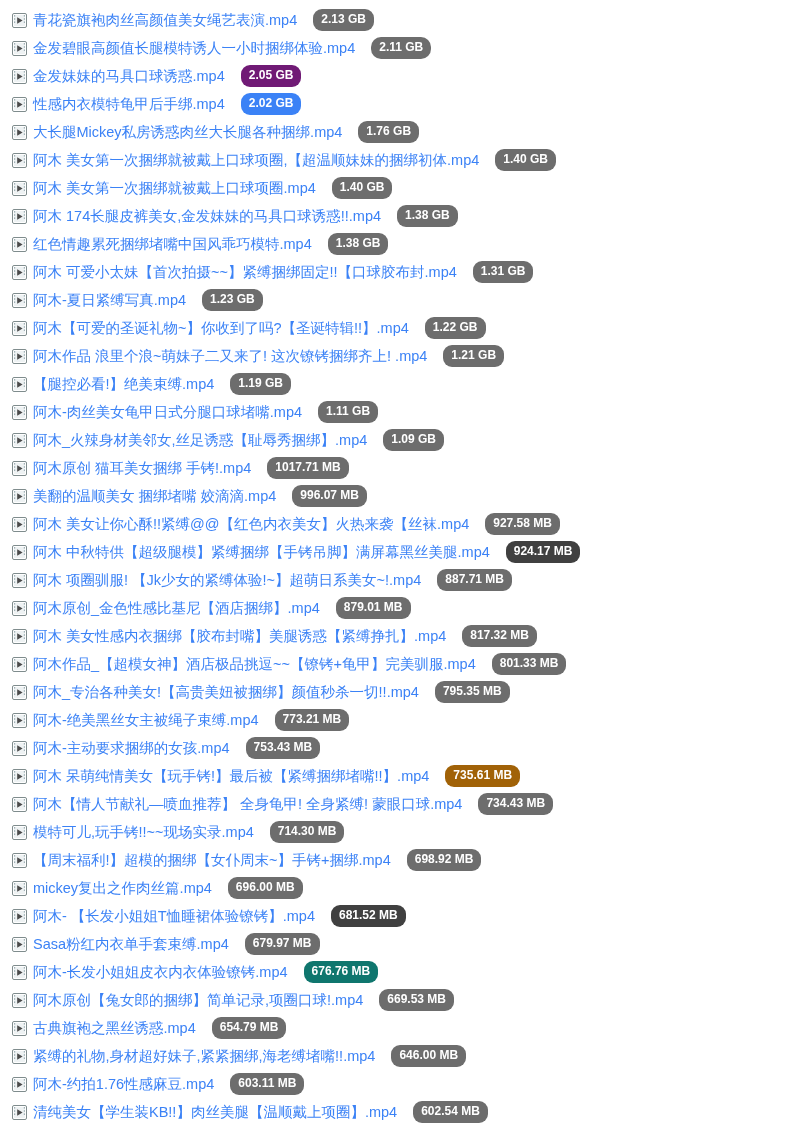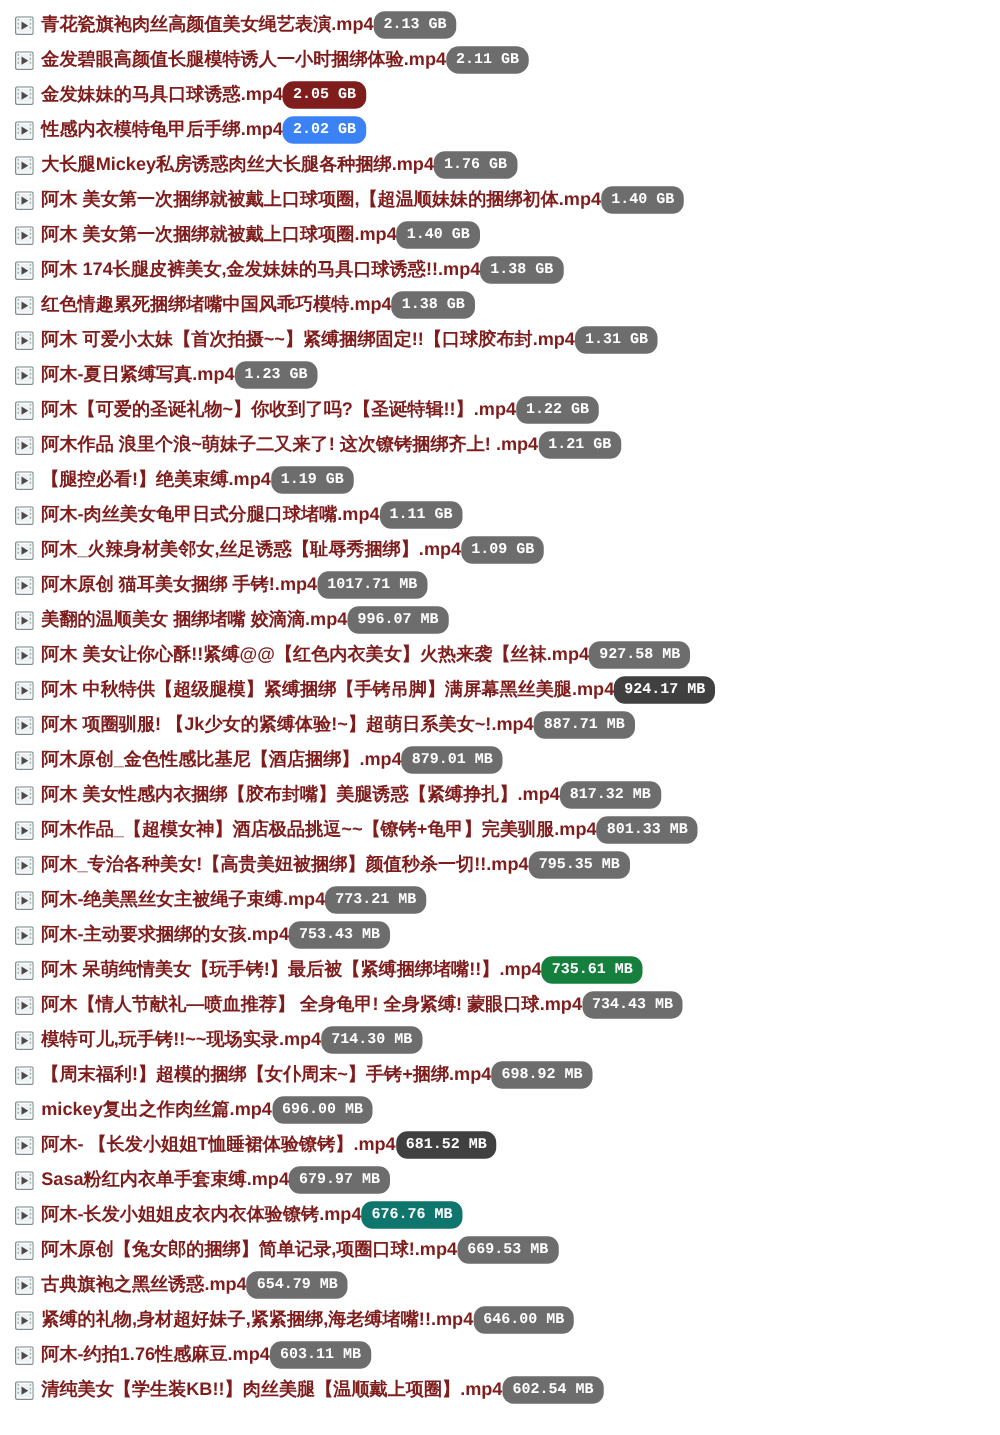--- a/index.html
+++ b/index.html
@@ -31,36 +31,34 @@
     width: 15px;
     height: 15px;
     margin-right: 6px;
     position: relative;
     display: inline-block;
   }
   .file-icon svg { display: block; }
   .file-name {
     font-size: 14.5px;
     line-height: 18px;
-    color: #7f1d1d;
+    color: #3b82f6;
     letter-spacing: 0px;
-    font-weight: bold;
   }
   .size-badge {
-    margin-left: 0;
+    margin-left: 16px;
     background: #6d6d6d;
     color: #ffffff;
     font-size: 12px;
     font-weight: bold;
     line-height: 1;
     padding: 4px 8px 6px 8px;
     border-radius: 9px;
     display: inline-block;
     white-space: nowrap;
-    font-family: Liberation Mono, monospace;
   }
 </style>
 </head>
 <body>
 
 <div class="file-list">
     <div class="file-row">
       <span class="file-icon">
         <svg width="15" height="15" viewBox="0 0 15 15" xmlns="http://www.w3.org/2000/svg">
           <rect x="0.5" y="0.5" width="14" height="14" rx="1.5" fill="#ffffff" stroke="#7f8c8d"></rect>
@@ -102,21 +100,21 @@
           <path d="M5.2 4.2 L10.6 7.5 L5.2 10.8 Z" fill="#4a4a4a"></path>
           <rect x="2" y="2" width="1.2" height="1.6" fill="#9fb0b5"></rect>
           <rect x="2" y="5.2" width="1.2" height="1.6" fill="#9fb0b5"></rect>
           <rect x="2" y="8.4" width="1.2" height="1.6" fill="#9fb0b5"></rect>
           <rect x="11.8" y="2" width="1.2" height="1.6" fill="#9fb0b5"></rect>
           <rect x="11.8" y="5.2" width="1.2" height="1.6" fill="#9fb0b5"></rect>
           <rect x="11.8" y="8.4" width="1.2" height="1.6" fill="#9fb0b5"></rect>
         </svg>
       </span>
       <span class="file-name">金发妹妹的马具口球诱惑.mp4</span>
-      <span class="size-badge" style="background: #7f1d1d;">2.05 GB</span>
+      <span class="size-badge" style="background: #701a75;">2.05 GB</span>
     </div>
     <div class="file-row">
       <span class="file-icon">
         <svg width="15" height="15" viewBox="0 0 15 15" xmlns="http://www.w3.org/2000/svg">
           <rect x="0.5" y="0.5" width="14" height="14" rx="1.5" fill="#ffffff" stroke="#7f8c8d"></rect>
           <rect x="2" y="2" width="11" height="11" fill="#eef2f3"></rect>
           <path d="M5.2 4.2 L10.6 7.5 L5.2 10.8 Z" fill="#4a4a4a"></path>
           <rect x="2" y="2" width="1.2" height="1.6" fill="#9fb0b5"></rect>
           <rect x="2" y="5.2" width="1.2" height="1.6" fill="#9fb0b5"></rect>
           <rect x="2" y="8.4" width="1.2" height="1.6" fill="#9fb0b5"></rect>
@@ -527,21 +525,21 @@
           <path d="M5.2 4.2 L10.6 7.5 L5.2 10.8 Z" fill="#4a4a4a"></path>
           <rect x="2" y="2" width="1.2" height="1.6" fill="#9fb0b5"></rect>
           <rect x="2" y="5.2" width="1.2" height="1.6" fill="#9fb0b5"></rect>
           <rect x="2" y="8.4" width="1.2" height="1.6" fill="#9fb0b5"></rect>
           <rect x="11.8" y="2" width="1.2" height="1.6" fill="#9fb0b5"></rect>
           <rect x="11.8" y="5.2" width="1.2" height="1.6" fill="#9fb0b5"></rect>
           <rect x="11.8" y="8.4" width="1.2" height="1.6" fill="#9fb0b5"></rect>
         </svg>
       </span>
       <span class="file-name">阿木 呆萌纯情美女【玩手铐!】最后被【紧缚捆绑堵嘴!!】.mp4</span>
-      <span class="size-badge" style="background: #15803d;">735.61 MB</span>
+      <span class="size-badge" style="background: #a16207;">735.61 MB</span>
     </div>
     <div class="file-row">
       <span class="file-icon">
         <svg width="15" height="15" viewBox="0 0 15 15" xmlns="http://www.w3.org/2000/svg">
           <rect x="0.5" y="0.5" width="14" height="14" rx="1.5" fill="#ffffff" stroke="#7f8c8d"></rect>
           <rect x="2" y="2" width="11" height="11" fill="#eef2f3"></rect>
           <path d="M5.2 4.2 L10.6 7.5 L5.2 10.8 Z" fill="#4a4a4a"></path>
           <rect x="2" y="2" width="1.2" height="1.6" fill="#9fb0b5"></rect>
           <rect x="2" y="5.2" width="1.2" height="1.6" fill="#9fb0b5"></rect>
           <rect x="2" y="8.4" width="1.2" height="1.6" fill="#9fb0b5"></rect>

